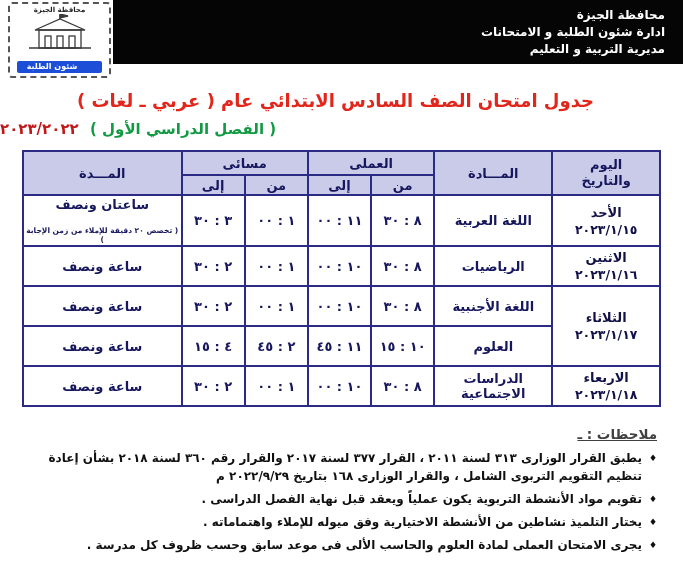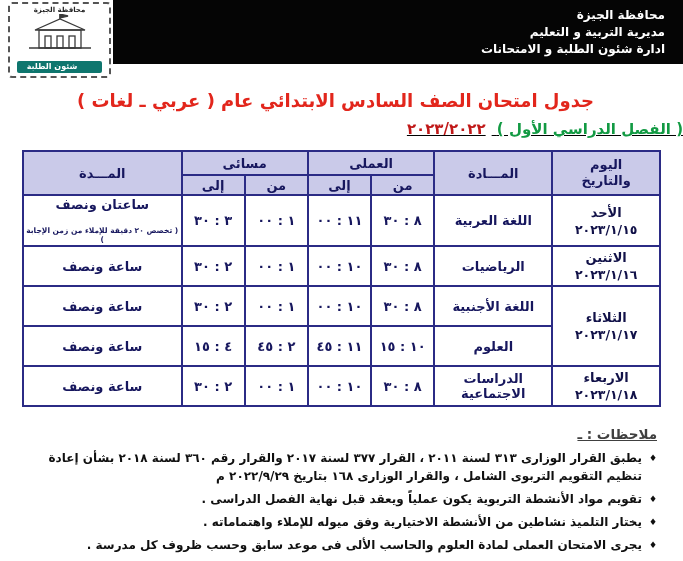--- a/index.html
+++ b/index.html
@@ -38,44 +38,43 @@
     border: 2px dashed #555;
     border-radius: 4px;
     background: #fff;
     text-align: center;
   }
   .logo-top { font-size: 7px; font-weight: bold; color: #222; margin-top: 2px; }
   .logo-art { display: block; margin: 0 auto; }
   .logo-bottom {
     position: absolute;
     bottom: 3px; left: 7px; right: 7px;
-    background: #0f766e;
+    background: #1d4ed8;
     color: #fff;
     font-size: 8px;
     font-weight: bold;
     padding: 1px 15px 2px 0;
     border-radius: 2px;
   }
 
   
   .title {
     position: absolute;
     top: 90px; left: 0; right: 12px;
     text-align: center;
     color: #e2261c;
     font-size: 18px;
     font-weight: bold;
   }
   .subtitle {
     position: absolute;
     top: 120px; left: 0; right: 0;
-    text-align: right;
+    text-align: left;
     font-size: 15px;
     font-weight: bold;
-    text-decoration: underline;
   }
   .subtitle .term { color: #129a43; }
   .subtitle .year { color: #c01818; margin-right: 6px; }
 
   
   table.schedule {
     position: absolute;
     top: 150px; left: 22px;
     width: 639px;
     border-collapse: collapse;
@@ -141,22 +140,22 @@
     color: #101010;
   }
 </style>
 </head>
 <body>
 
 <div class="page">
 
   <div class="top-bar">
     <div>محافظة الجيزة</div>
+    <div>ادارة شئون الطلبة و الامتحانات</div>
     <div>مديرية التربية و التعليم</div>
-    <div>ادارة شئون الطلبة و الامتحانات</div>
   </div>
 
   <div class="logo">
     <div class="logo-top">محافظة الجيزة</div>
     <svg class="logo-art" width="70" height="38" viewBox="0 0 70 38">
       <g stroke="#3a3a3a" stroke-width="1.3" fill="none">
         <rect x="14" y="16" width="42" height="18"></rect>
         <path d="M10 16 L35 5 L60 16 Z"></path>
         <line x1="35" y1="5" x2="35" y2="0"></line>
         <path d="M35 0 L43 2 L35 4 Z" fill="#3a3a3a"></path>

